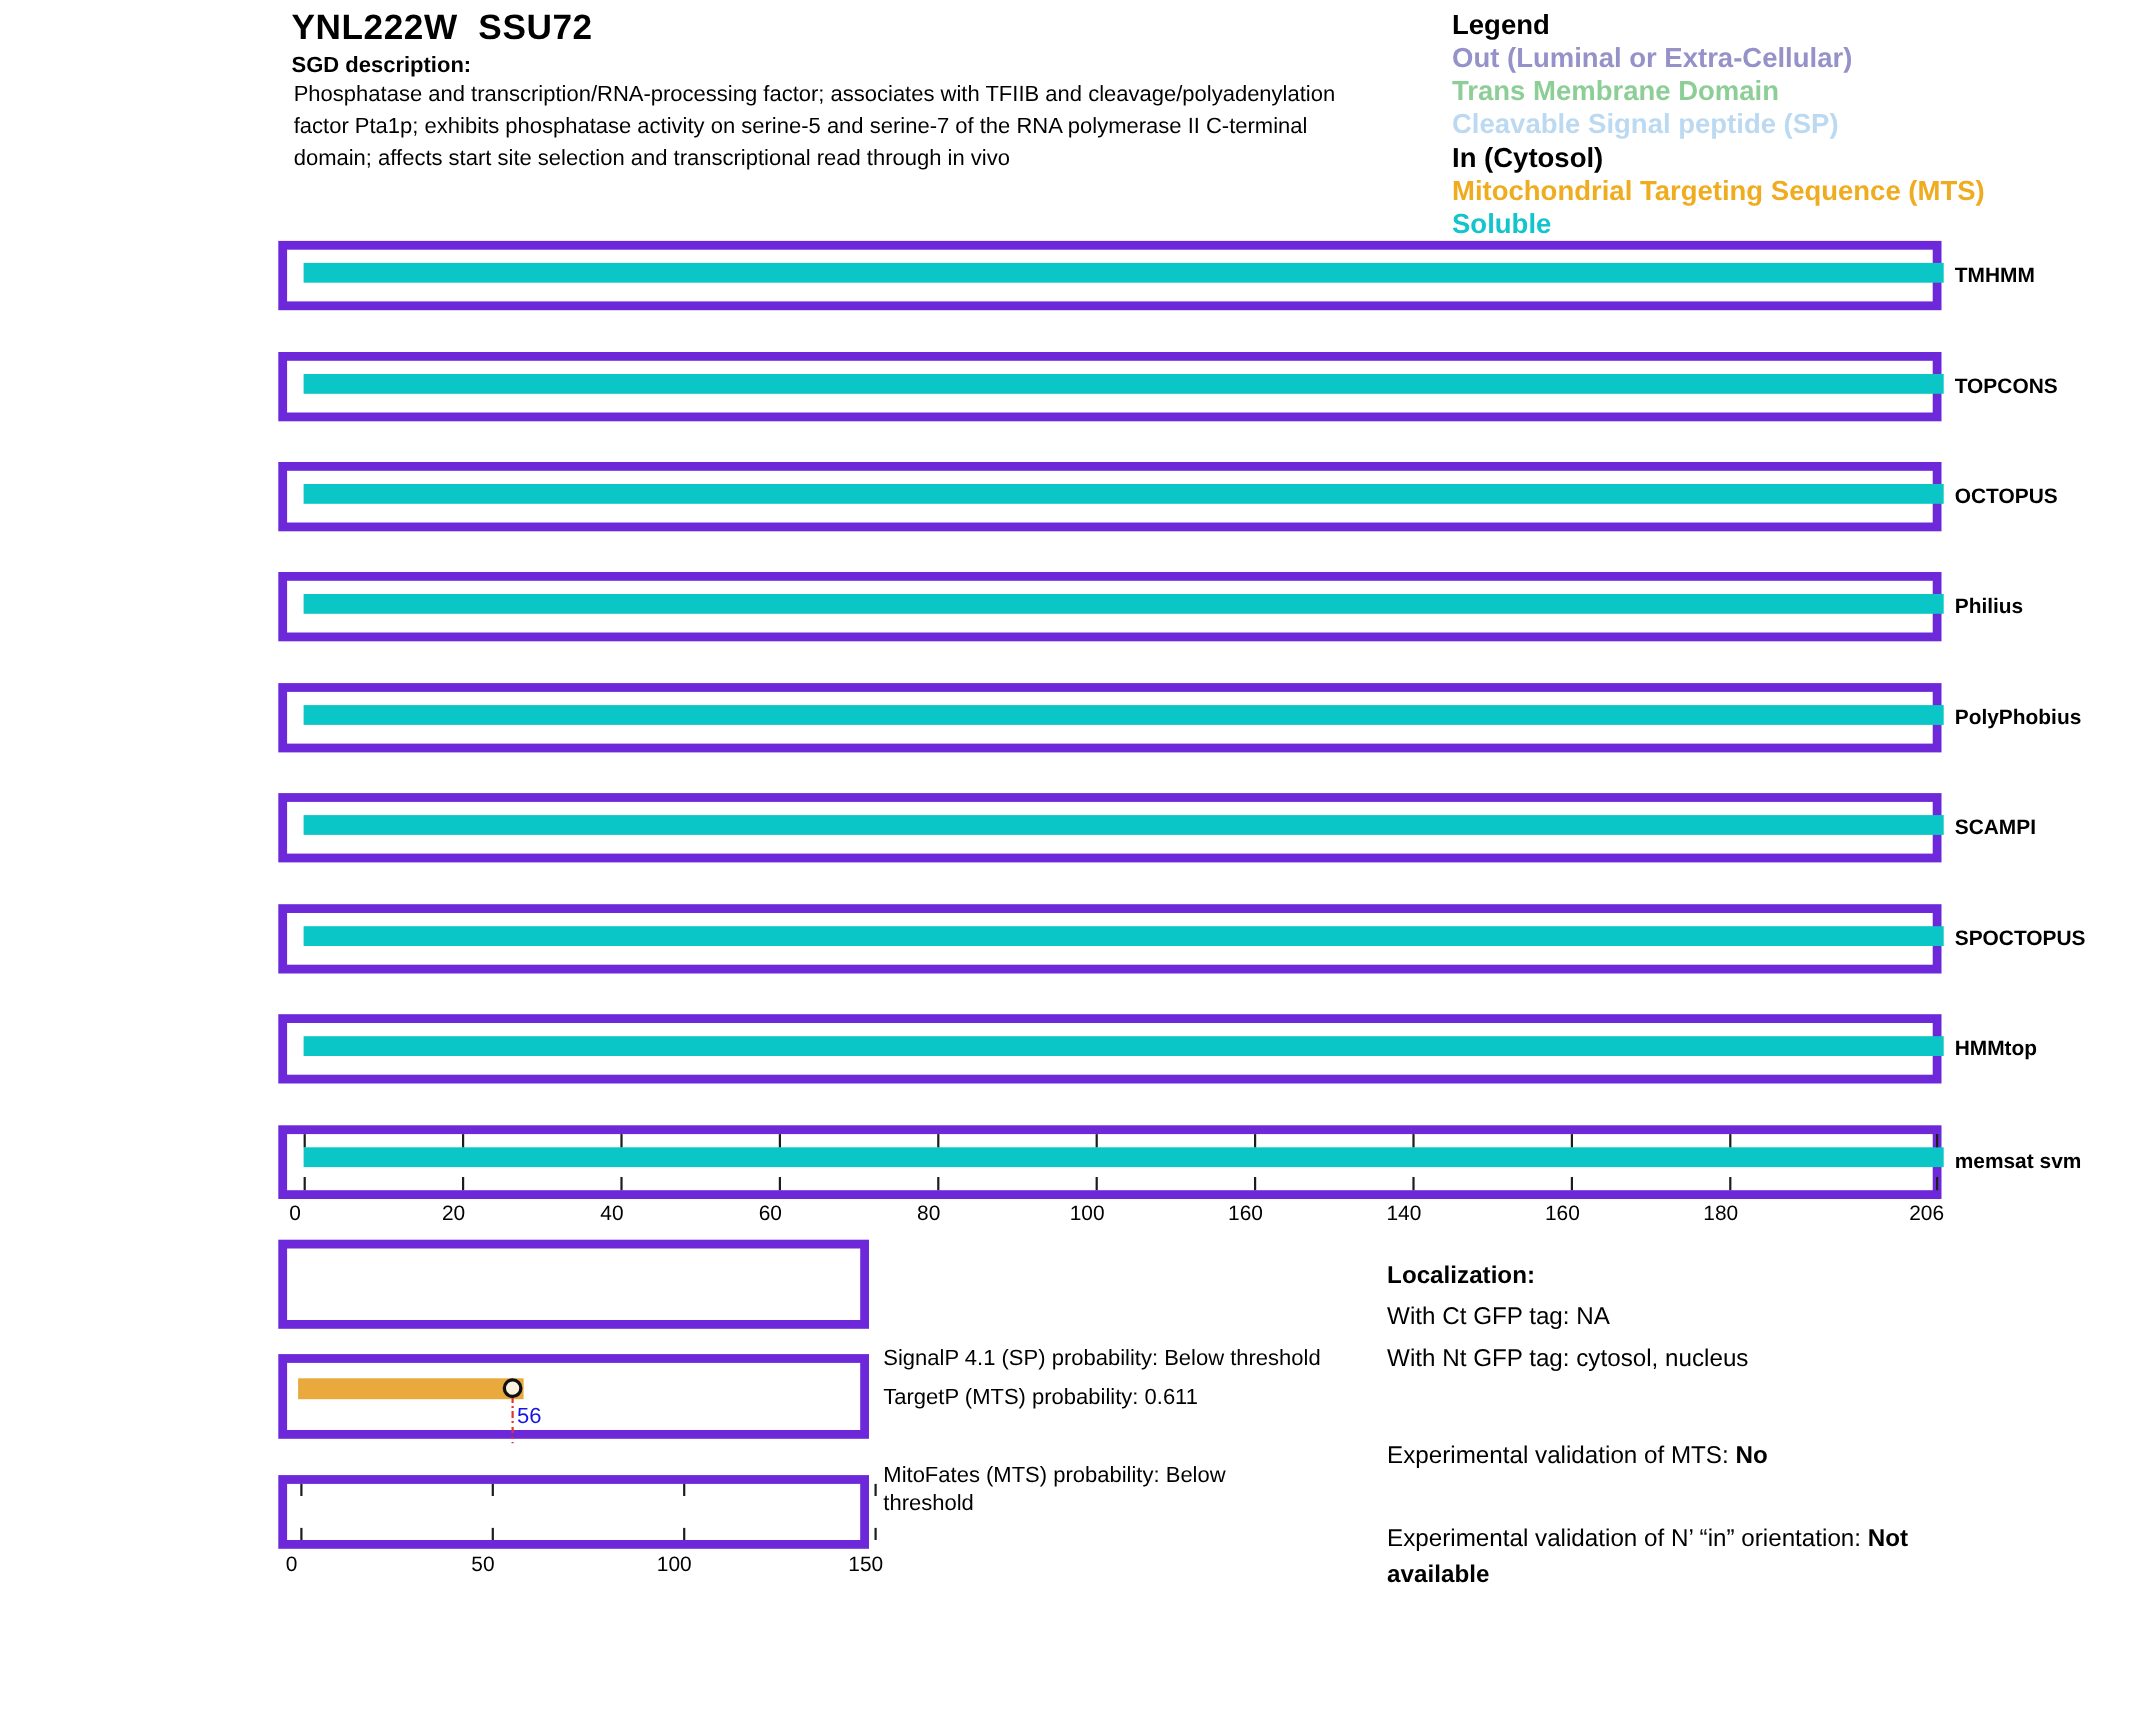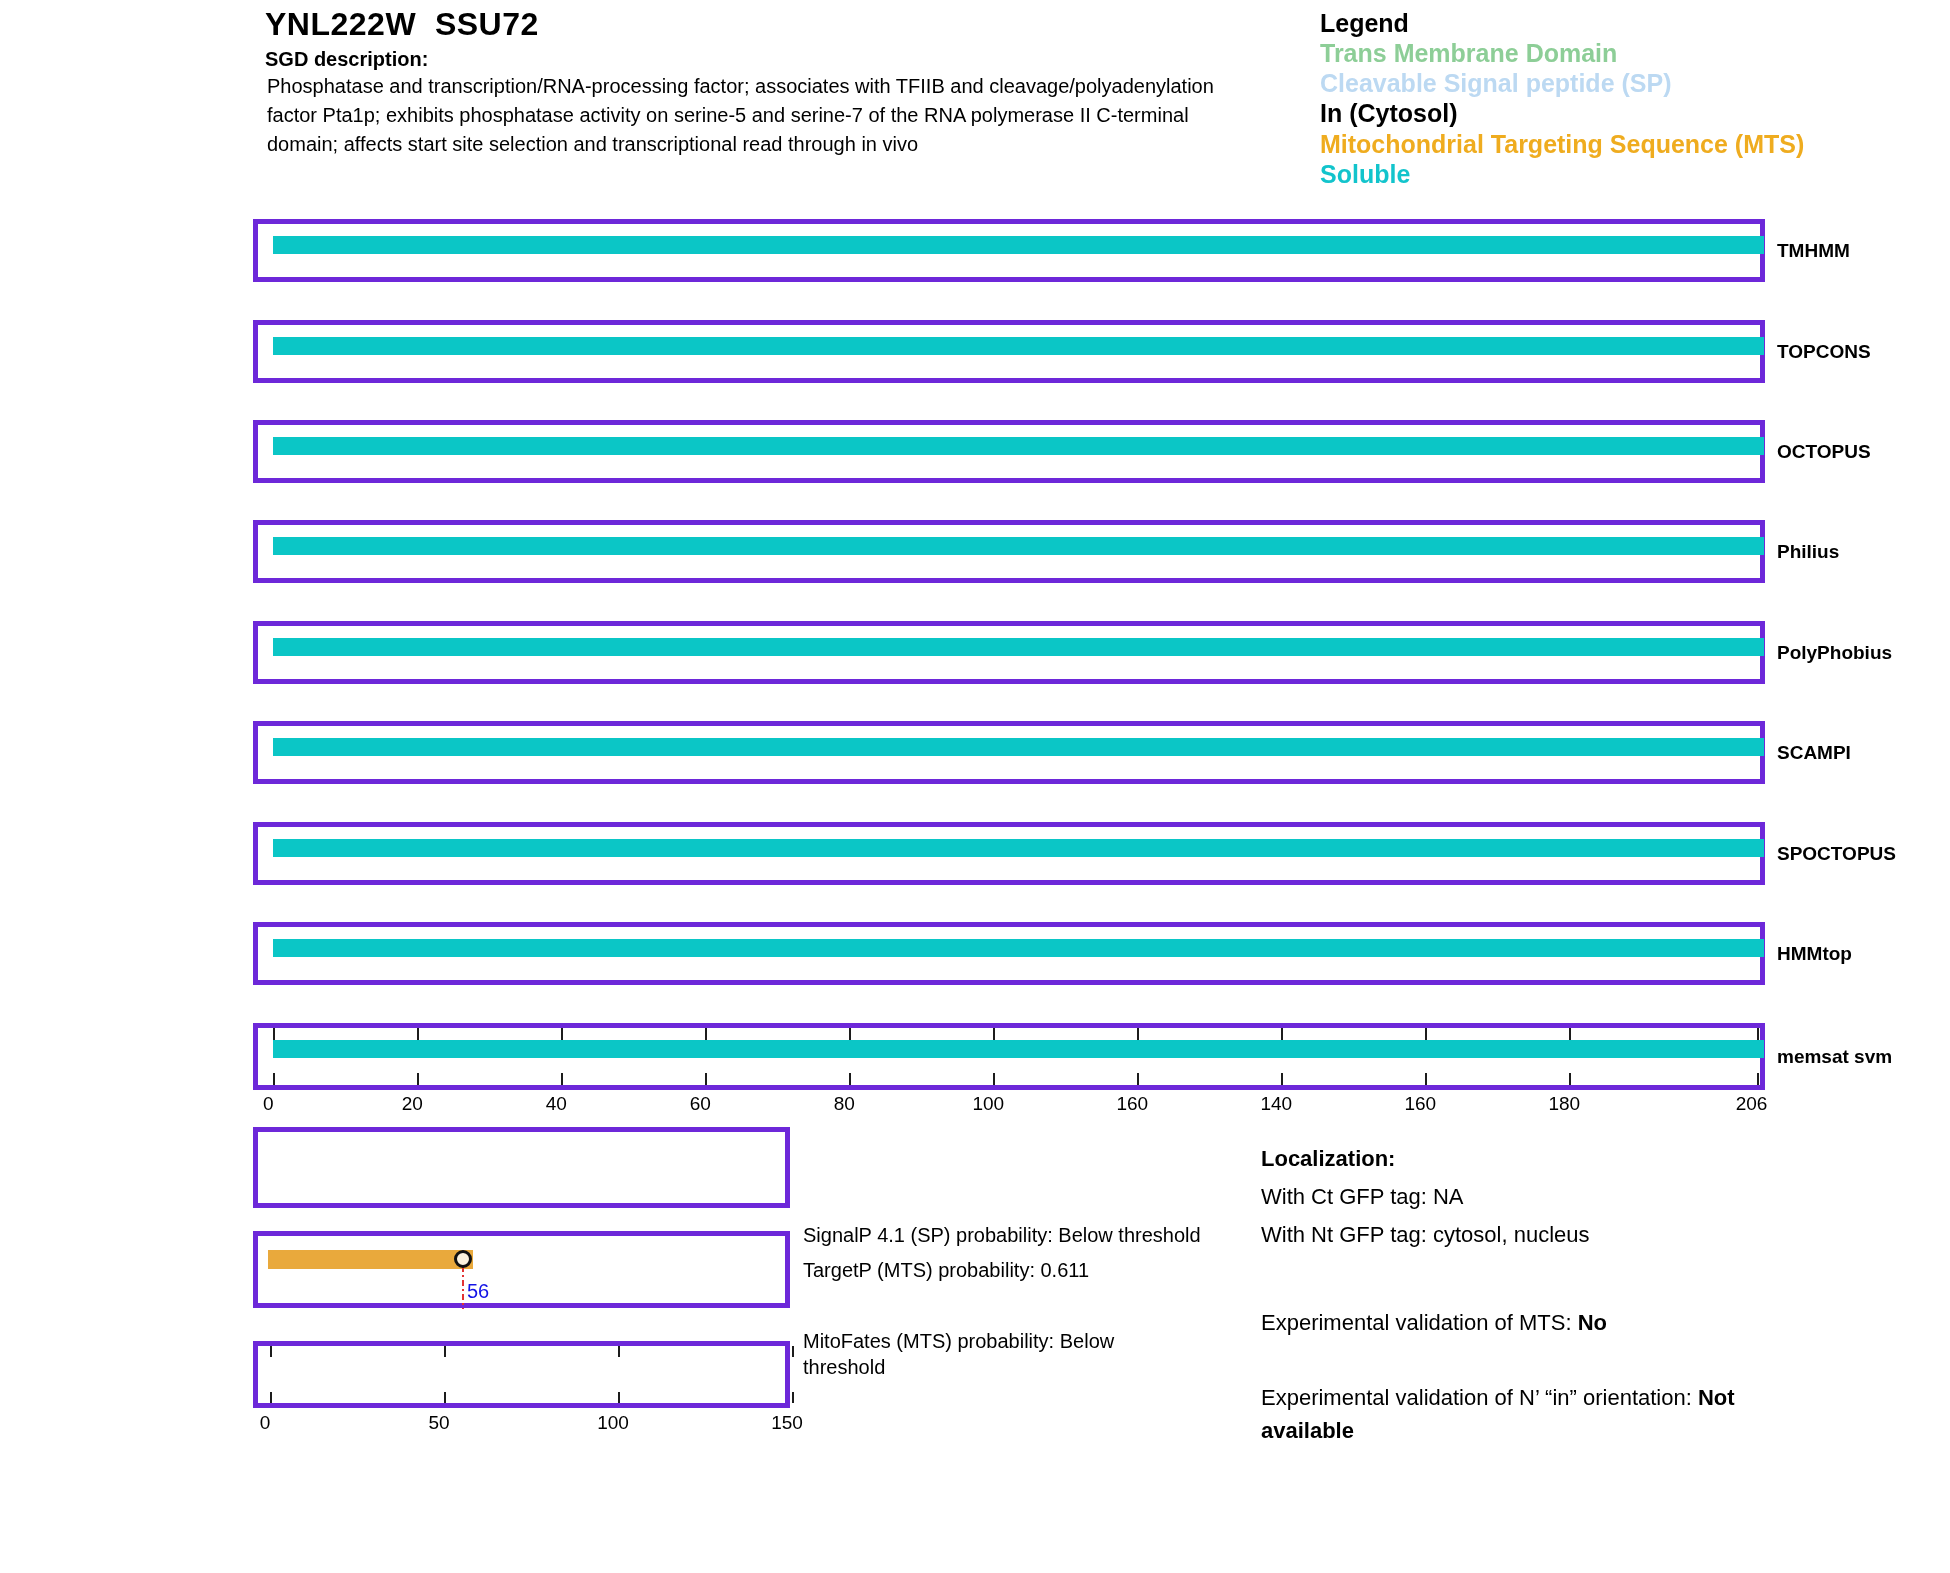--- a/index.html
+++ b/index.html
@@ -1,19 +1,19 @@
 <!DOCTYPE html>
 <html><head>
 <meta charset="utf-8">
 <style>
   html,body{margin:0;padding:0;background:#ffffff;}
   #page{position:relative;width:1950px;height:1573px;background:#ffffff;
         font-family:"Liberation Sans",sans-serif;color:#000;overflow:hidden;}
   .abs{position:absolute;}
-  .box{position:absolute;border:5px solid #6d28d9;background:#fff;box-sizing:border-box;}
+  .box{position:absolute;border:8px solid #6d28d9;background:#fff;box-sizing:border-box;}
   #gene-title{left:265px;top:6px;font-size:32px;font-weight:bold;white-space:pre;letter-spacing:.5px;}
   #sgd-label{left:265px;top:48px;font-size:20px;font-weight:bold;}
   #sgd-desc{left:267px;top:72px;font-size:20px;line-height:29px;width:1020px;}
   #legend{left:1320px;top:8px;}
   #legend .legend-title{font-size:25px;font-weight:bold;line-height:30px;color:#000;}
   #legend .legend-item{font-size:25px;font-weight:bold;line-height:30.2px;white-space:nowrap;}
   .track-bar{position:absolute;left:15px;top:12px;height:18px;}
   .track-label{position:absolute;left:1777px;font-size:19px;font-weight:bold;
                display:flex;align-items:center;white-space:nowrap;}
   .tick{position:absolute;width:2px;background:#1c1c1c;}
@@ -43,20 +43,21 @@
   <div id="sgd-label" class="abs">SGD description:</div>
   <div id="sgd-desc" class="abs">
     <div>Phosphatase and transcription/RNA-processing factor; associates with TFIIB and cleavage/polyadenylation</div>
     <div>factor Pta1p; exhibits phosphatase activity on serine-5 and serine-7 of the RNA polymerase II C-terminal</div>
     <div>domain; affects start site selection and transcriptional read through in vivo</div>
   </div>
 
   <div id="legend" class="abs">
     <div class="legend-title">Legend</div>
 
+  <div class="legend-item" style="color: rgb(149, 145, 201);">Out (Luminal or Extra-Cellular)</div>
       <div class="legend-item" style="color: rgb(141, 206, 151);">Trans Membrane Domain</div>
       <div class="legend-item" style="color: rgb(188, 217, 242);">Cleavable Signal peptide (SP)</div>
       <div class="legend-item" style="color: #000000;">In (Cytosol)</div>
       <div class="legend-item" style="color: rgb(239, 172, 31);">Mitochondrial Targeting Sequence (MTS)</div>
       <div class="legend-item" style="color: rgb(18, 196, 204);">Soluble</div>
     </div>
 
   <div id="tracks">
       <div class="box" style="left: 253px; top: 219px; width: 1512px; height: 63px;">
         <div class="track-bar" style="width: 1491px; background: rgb(11, 198, 198);"></div>

